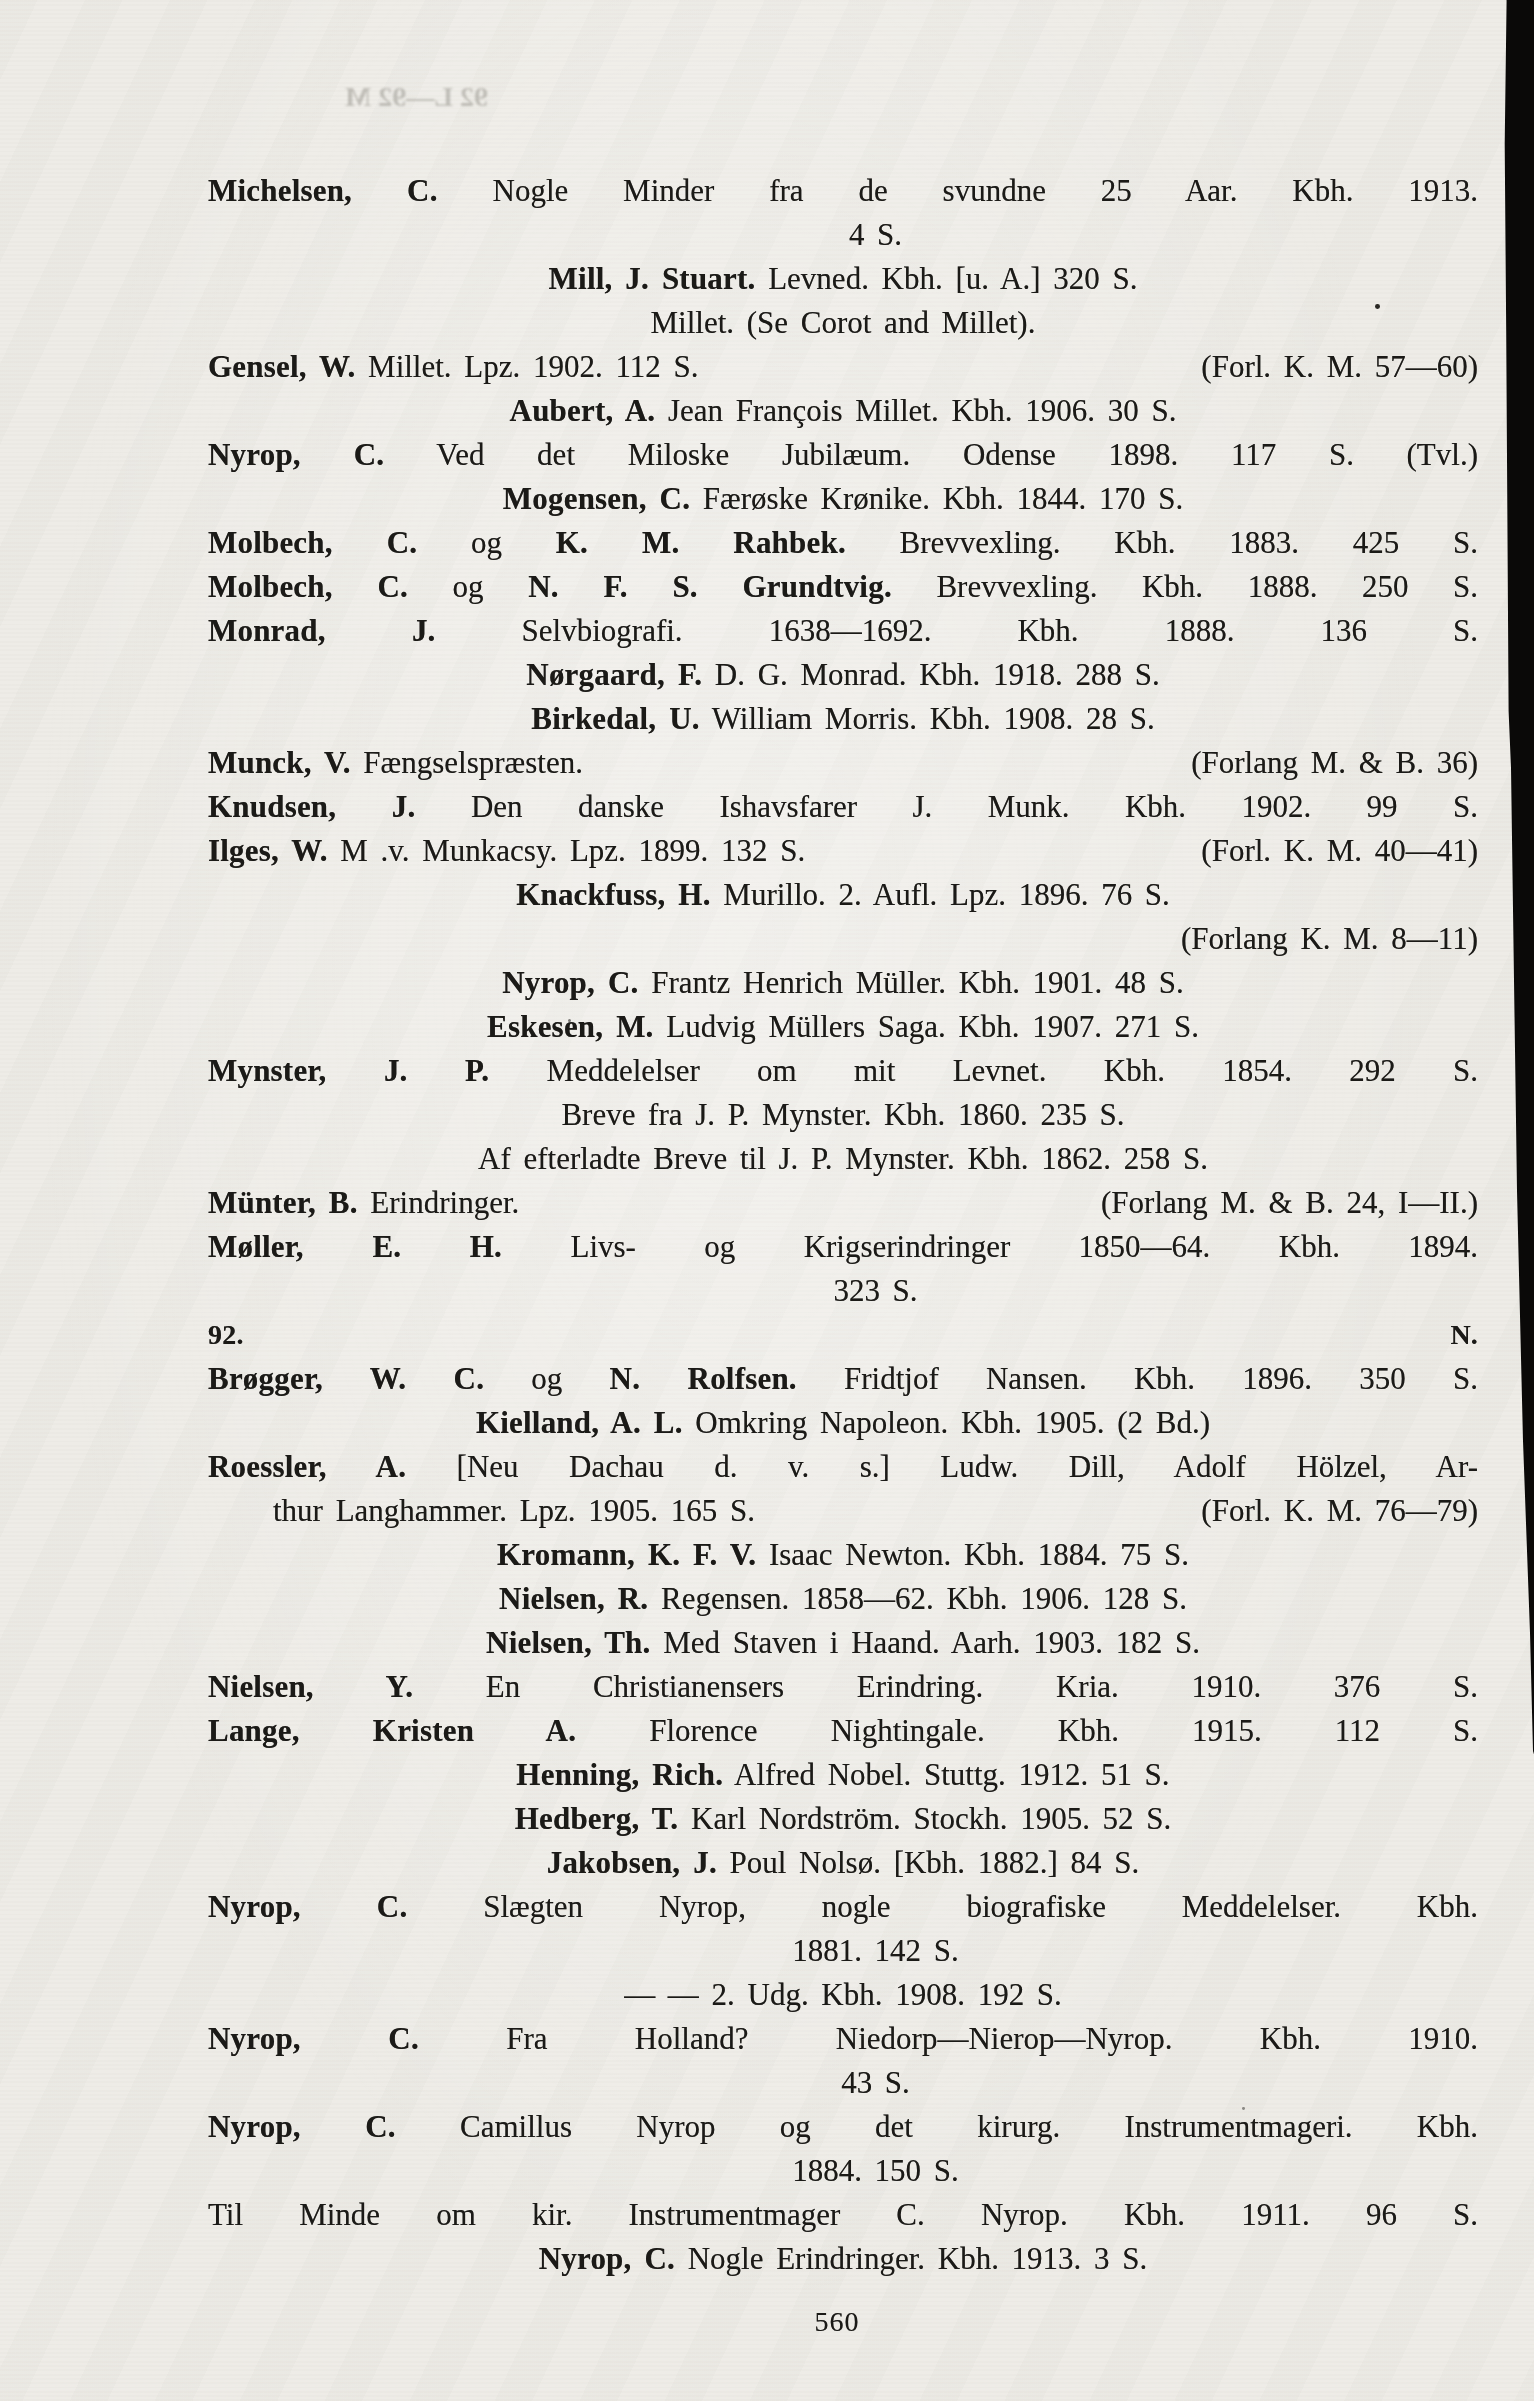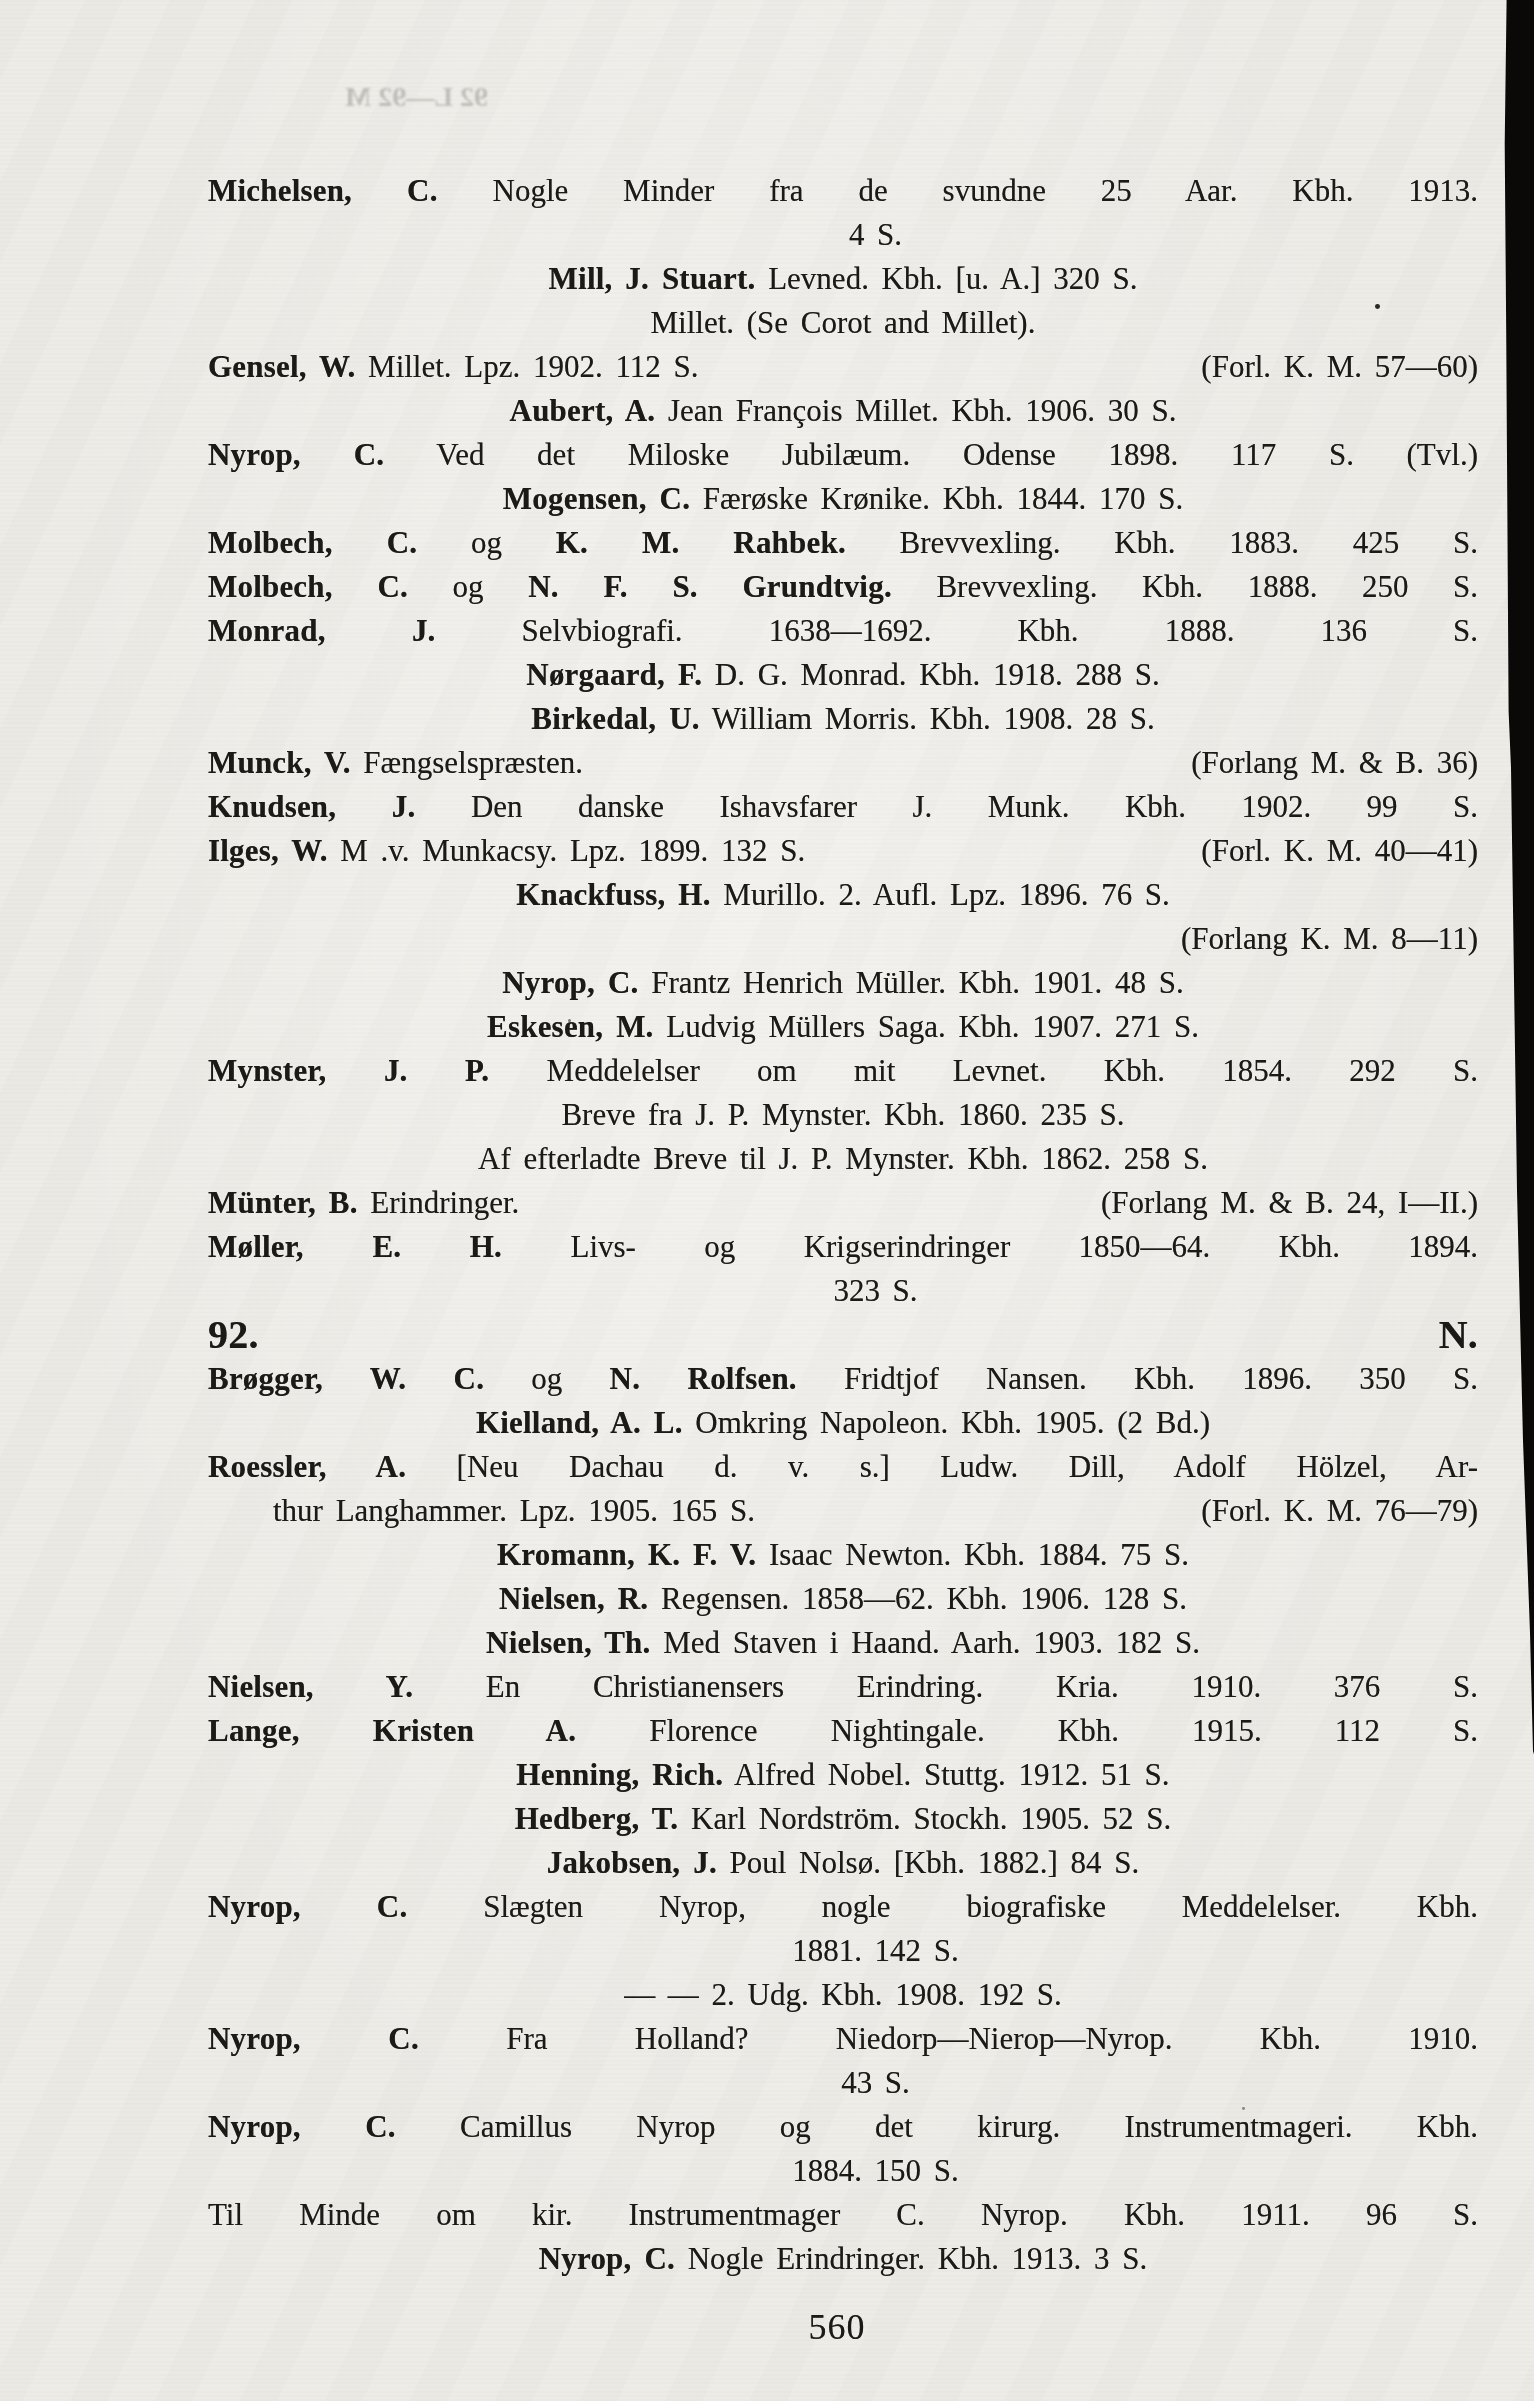--- a/index.html
+++ b/index.html
@@ -19,24 +19,24 @@
     word-spacing:0.16em;
     text-shadow:0 0 0.5px rgba(27,26,23,0.55);
     margin-left:6px;
   }
   .line{height:44px;white-space:nowrap;text-align:center;}
   .line.j{text-align:justify;text-align-last:justify;white-space:normal;}
   .line.ind{padding-left:65px;}
   .line.split{display:flex;justify-content:space-between;white-space:nowrap;gap:44px;}
   .b{font-weight:700;letter-spacing:0.2px;}
   .ref{white-space:nowrap;}
-  .hdr{font-size:40px;}
+  .hdr{font-size:28px;}
   .page-number{
     position:absolute;left:202px;top:2306px;width:1270px;
-    text-align:center;font-size:36px;letter-spacing:1px;
+    text-align:center;font-size:28px;letter-spacing:1px;
     text-shadow:0 0 0.5px rgba(27,26,23,0.5);
   }
   .ghost{
     position:absolute;left:209px;top:81px;width:279px;
     transform:scaleX(-1);
     font-size:28px;font-weight:700;
     color:rgba(105,102,95,0.34);
     filter:blur(0.8px);
     white-space:nowrap;
   }

